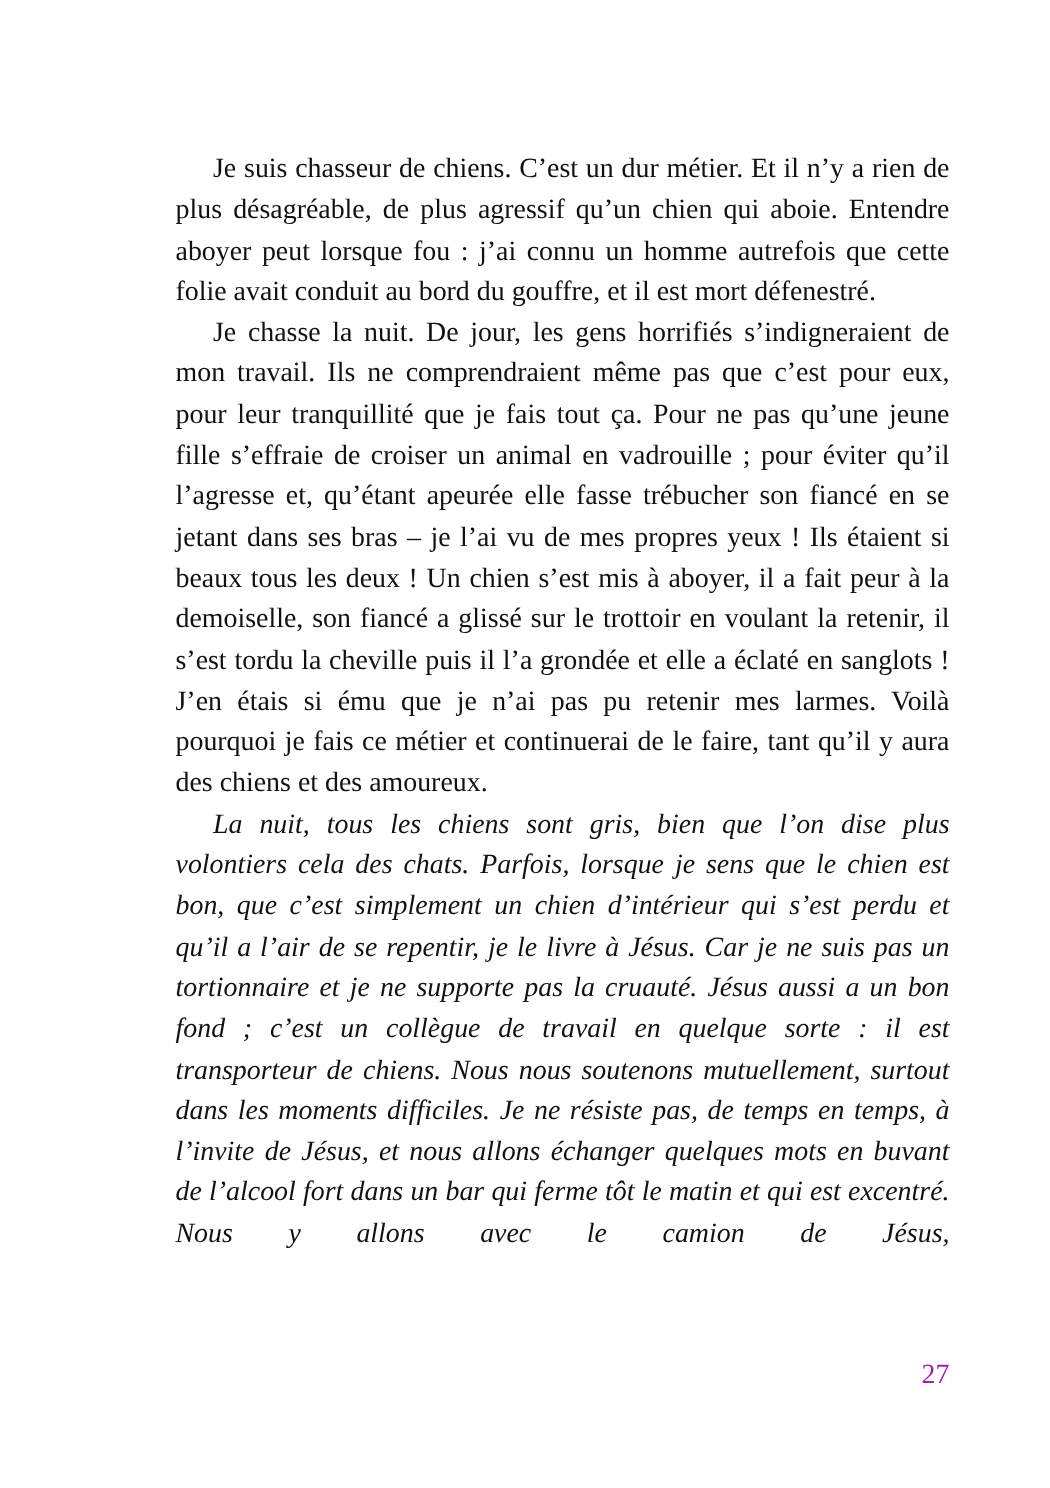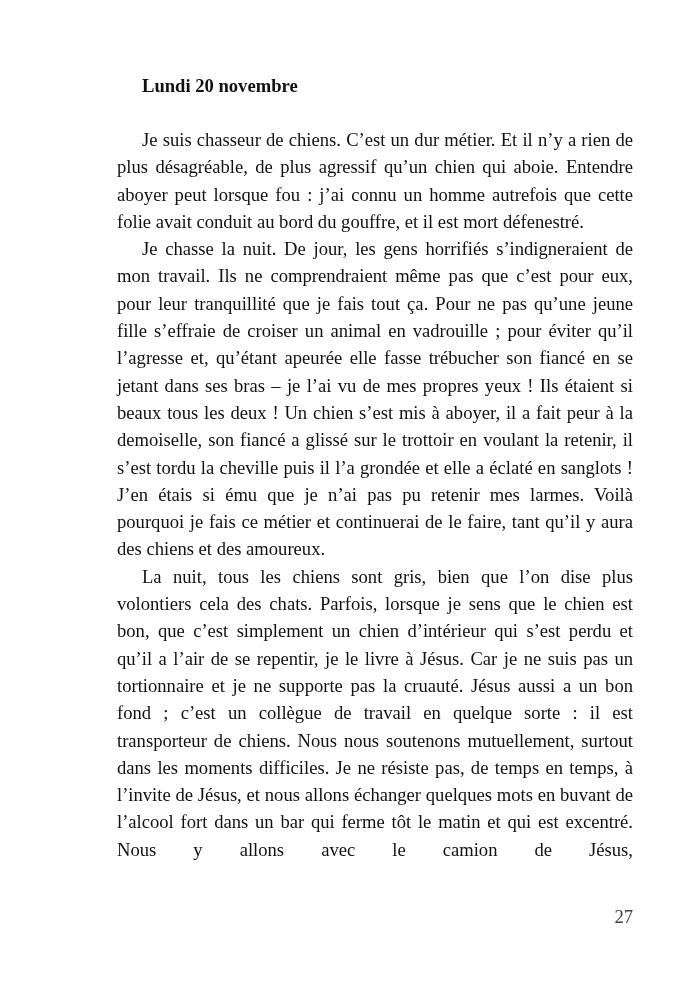--- a/index.html
+++ b/index.html
@@ -7,30 +7,29 @@
   .page {
     position: absolute; left: 117px; top: 72px; width: 516px;
     font-family: "Liberation Serif", serif; color: #111111;
     font-size: 18.6px; line-height: 27.3px;
   }
   .heading {
     font-weight: bold; font-size: 18.6px; margin: 0 0 0 25px; line-height: 27px;
   }
   .body { margin-top: 27px; }
   .para { margin: 0; text-indent: 25px; text-align: justify; }
-  .para.last { text-align-last: justify; }
+  .para.last { text-align-last: justify; font-style: italic; }
   .pagenum {
     position: absolute; right: 67px; top: 906px;
-    font-family: "Liberation Serif", serif; font-size: 18.6px; color: #404040;
+    font-family: "Liberation Serif", serif; font-size: 18.6px; color: #a21caf;
   }
 </style>
 </head>
 <body>
 
 <div class="page">
-  <div class="heading">Lundi 20 novembre</div>
   <div class="body">
     <p class="para">Je suis chasseur de chiens. C’est un dur métier. Et il n’y a rien de plus désagréable, de plus agressif qu’un chien qui aboie. Entendre aboyer peut lorsque fou : j’ai connu un homme autrefois que cette folie avait conduit au bord du gouffre, et il est mort défenestré.</p>
     <p class="para">Je chasse la nuit. De jour, les gens horrifiés s’indigneraient de mon travail. Ils ne comprendraient même pas que c’est pour eux, pour leur tranquillité que je fais tout ça. Pour ne pas qu’une jeune fille s’effraie de croiser un animal en vadrouille ; pour éviter qu’il l’agresse et, qu’étant apeurée elle fasse trébucher son fiancé en se jetant dans ses bras – je l’ai vu de mes propres yeux ! Ils étaient si beaux tous les deux ! Un chien s’est mis à aboyer, il a fait peur à la demoiselle, son fiancé a glissé sur le trottoir en voulant la retenir, il s’est tordu la cheville puis il l’a grondée et elle a éclaté en sanglots ! J’en étais si ému que je n’ai pas pu retenir mes larmes. Voilà pourquoi je fais ce métier et continuerai de le faire, tant qu’il y aura des chiens et des amoureux.</p>
     <p class="para last">La nuit, tous les chiens sont gris, bien que l’on dise plus volontiers cela des chats. Parfois, lorsque je sens que le chien est bon, que c’est simplement un chien d’intérieur qui s’est perdu et qu’il a l’air de se repentir, je le livre à Jésus. Car je ne suis pas un tortionnaire et je ne supporte pas la cruauté. Jésus aussi a un bon fond ; c’est un collègue de travail en quelque sorte : il est transporteur de chiens. Nous nous soutenons mutuellement, surtout dans les moments difficiles. Je ne résiste pas, de temps en temps, à l’invite de Jésus, et nous allons échanger quelques mots en buvant de l’alcool fort dans un bar qui ferme tôt le matin et qui est excentré. Nous y allons avec le camion de Jésus,</p>
   </div>
 </div>
 <div class="pagenum">27</div>
 
 </body></html>

